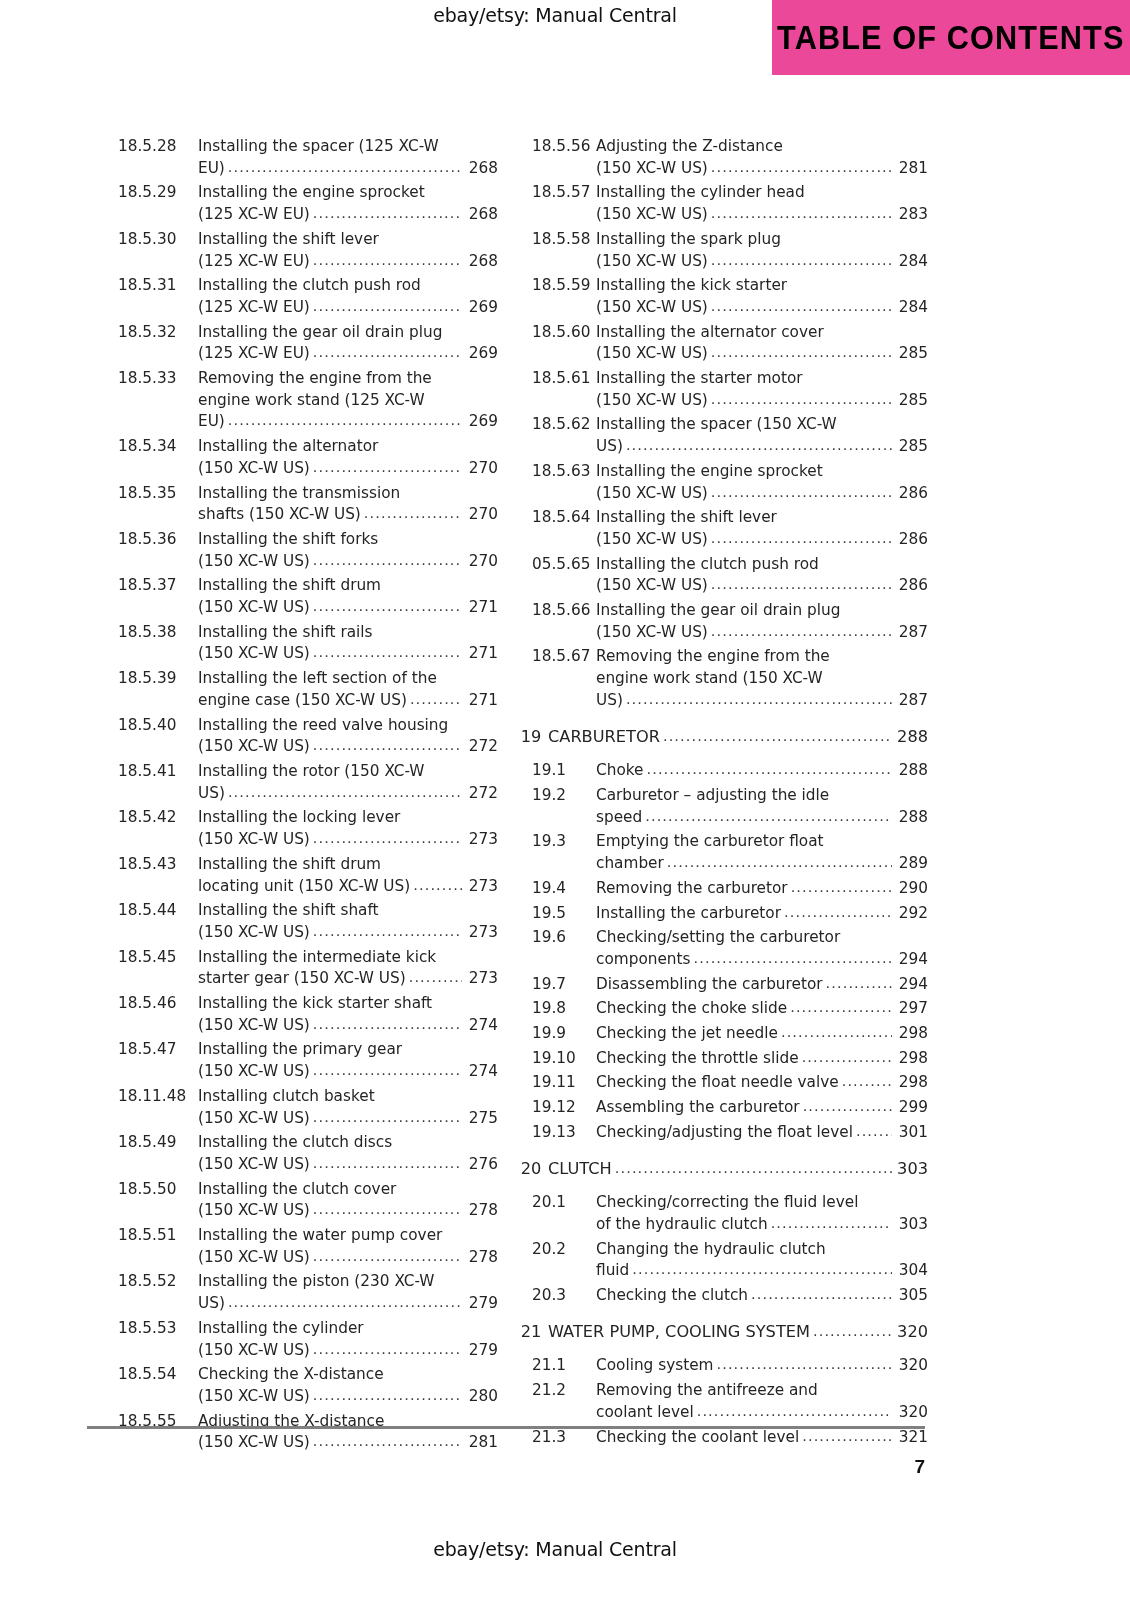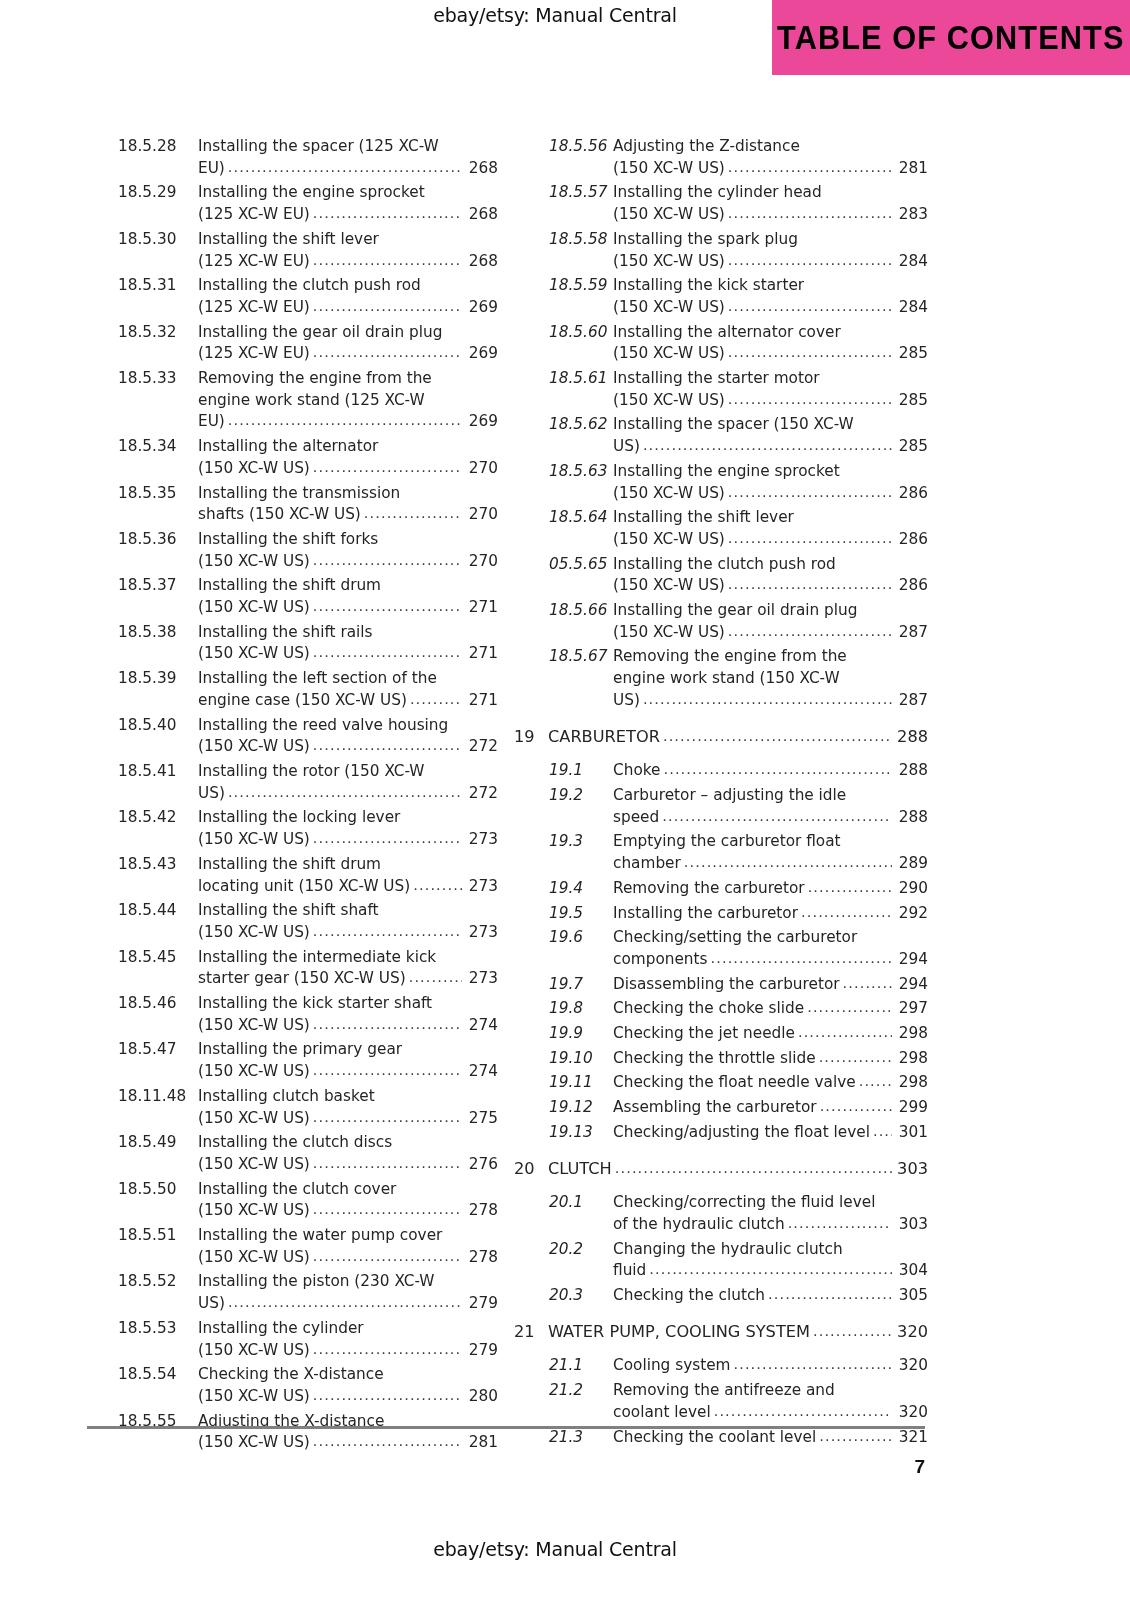--- a/index.html
+++ b/index.html
@@ -73,22 +73,22 @@
   }
 
   .row-num {
     flex: 0 0 auto;
     text-align: left;
     white-space: nowrap;
   }
   
   #column-left .toc-row .row-num { width: 80px; }
   
-  #column-right .toc-row.sub .row-num { width: 64px; margin-left: 35px; font-style: italic; }
-  #column-right .toc-row.chapter .row-num { width: 34px; }
+  #column-right .toc-row.sub .row-num { width: 64px; margin-left: 18px; }
+  #column-right .toc-row.chapter .row-num { width: 34px; text-align: center; }
 
   .row-body {
     flex: 1 1 auto;
     min-width: 0;
   }
   .title-line {
     display: block;
     white-space: nowrap;
   }
   .last-line {

